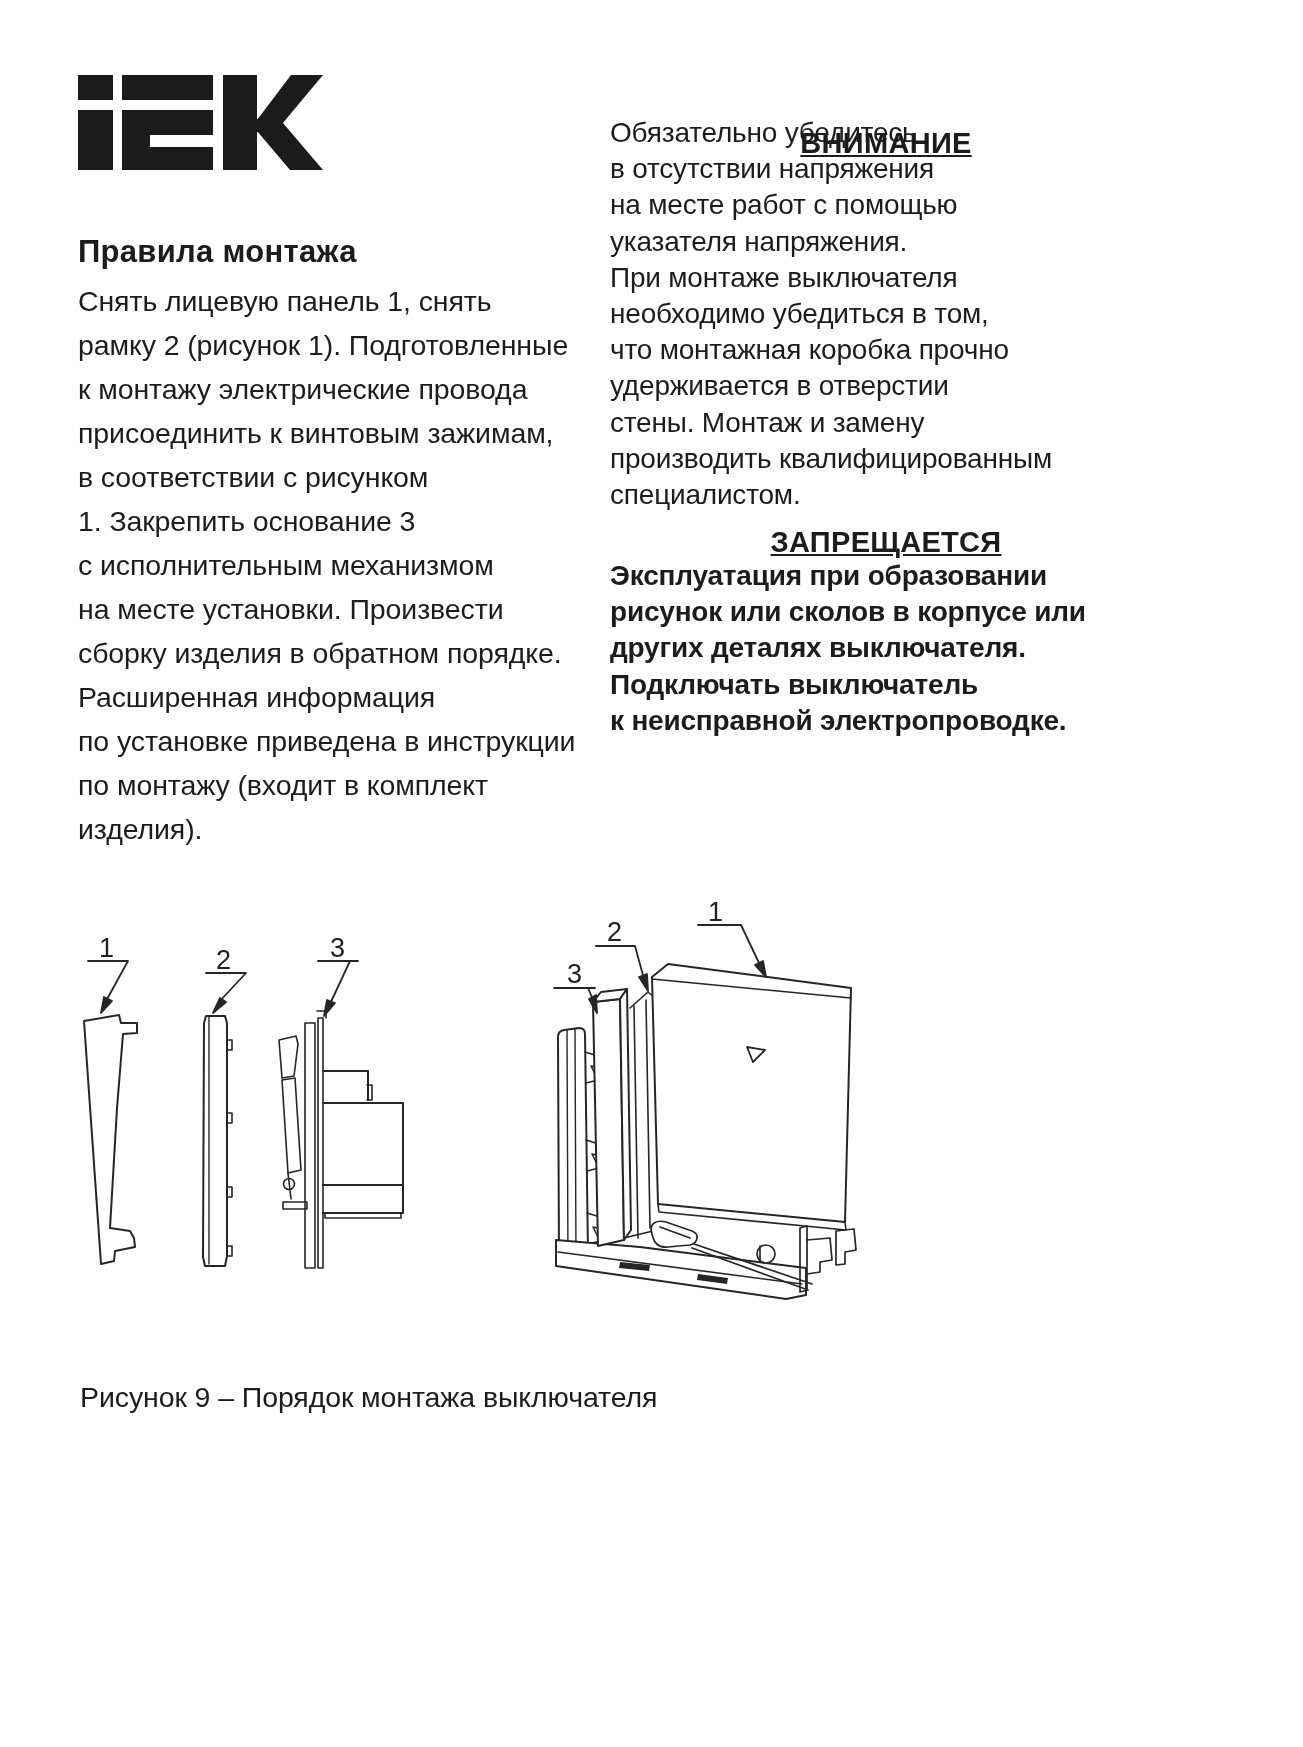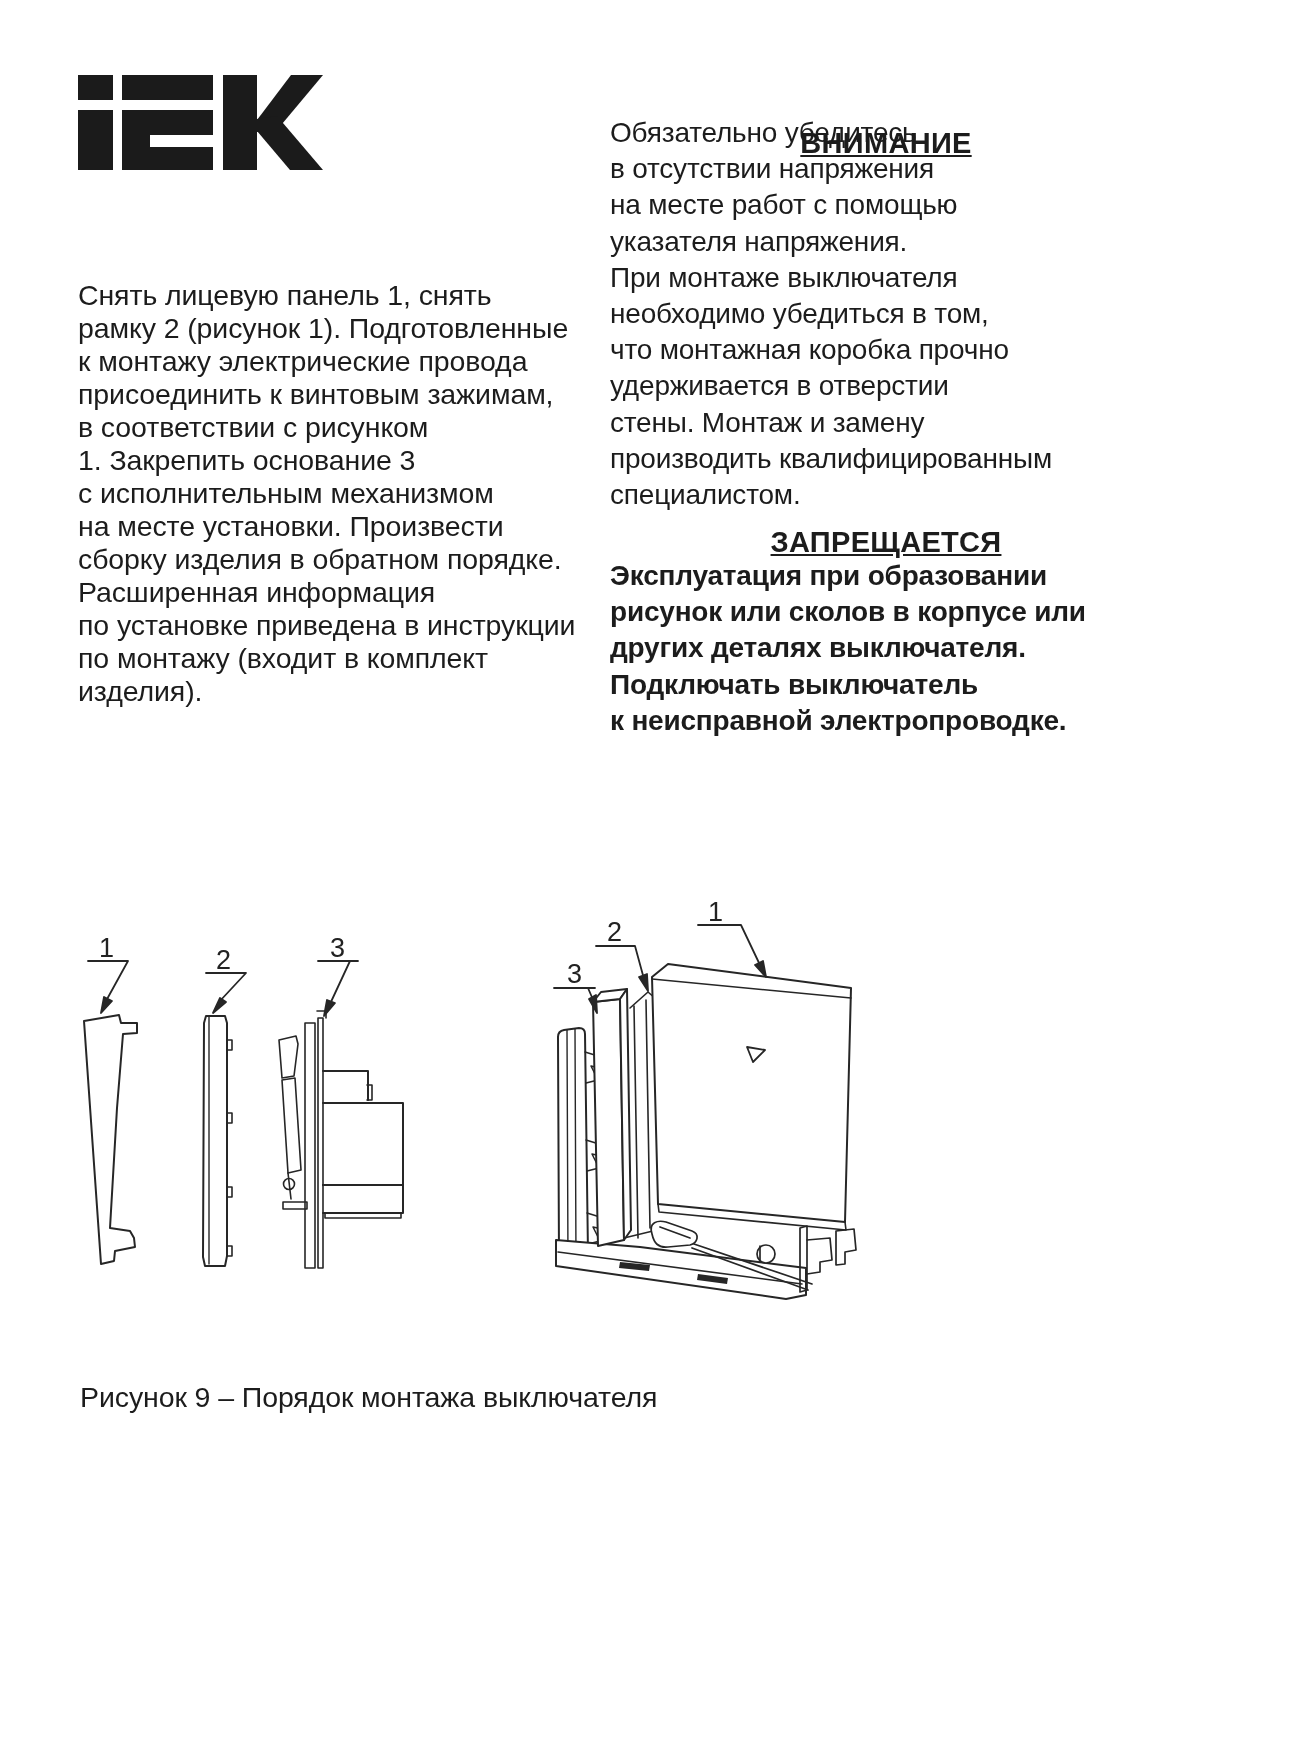--- a/index.html
+++ b/index.html
@@ -13,21 +13,21 @@
     overflow:hidden;
   }
   .abs{position:absolute;}
   .ml{white-space:pre-line;}
   .left-heading{
     left:78px;top:234px;
     font-size:31px;font-weight:bold;letter-spacing:.3px;
   }
   .left-body{
     left:78px;top:279px;width:540px;
-    font-size:28.5px;line-height:33px;letter-spacing:-.1px;
+    font-size:28.5px;line-height:44px;letter-spacing:-.1px;
   }
   .right-col{left:610px;width:552px;}
   .warn-head{top:80px;text-align:center;font-size:29px;font-weight:bold;text-decoration:underline;letter-spacing:.3px;margin-top:47px;}
   .warn-body{top:115px;font-size:28px;font-weight:normal;line-height:36.2px;letter-spacing:-.2px;}
   .forbid-head{top:526px;text-align:center;font-size:29px;font-weight:bold;text-decoration:underline;letter-spacing:.3px;}
   .forbid-body{top:558px;font-size:28px;font-weight:bold;line-height:36.2px;letter-spacing:-.2px;}
   .caption{
     left:80px;top:1381px;
     font-size:28.5px;letter-spacing:-.1px;
   }
@@ -49,20 +49,21 @@
         <rect x="44" y="0" width="91" height="25"></rect>
         <path d="M44,35 H135 V60 H72 V72 H135 V95 H44 Z"></path>
 
         <rect x="145" y="0" width="34" height="95"></rect>
         <polygon points="179,45 213,0 245,0 199,55 179,57"></polygon>
         <polygon points="199,41 245,95 212,95 179,56 179,44"></polygon>
       </g>
     </svg>
   </div>
 
+  <div class="abs left-heading">Правила монтажа</div>
   <div class="abs left-body ml">Снять лицевую панель 1, снять
 рамку 2 (рисунок 1). Подготовленные
 к монтажу электрические провода
 присоединить к винтовым зажимам,
 в соответствии с рисунком
 1. Закрепить основание 3
 с исполнительным механизмом
 на месте установки. Произвести
 сборку изделия в обратном порядке.
 Расширенная информация

